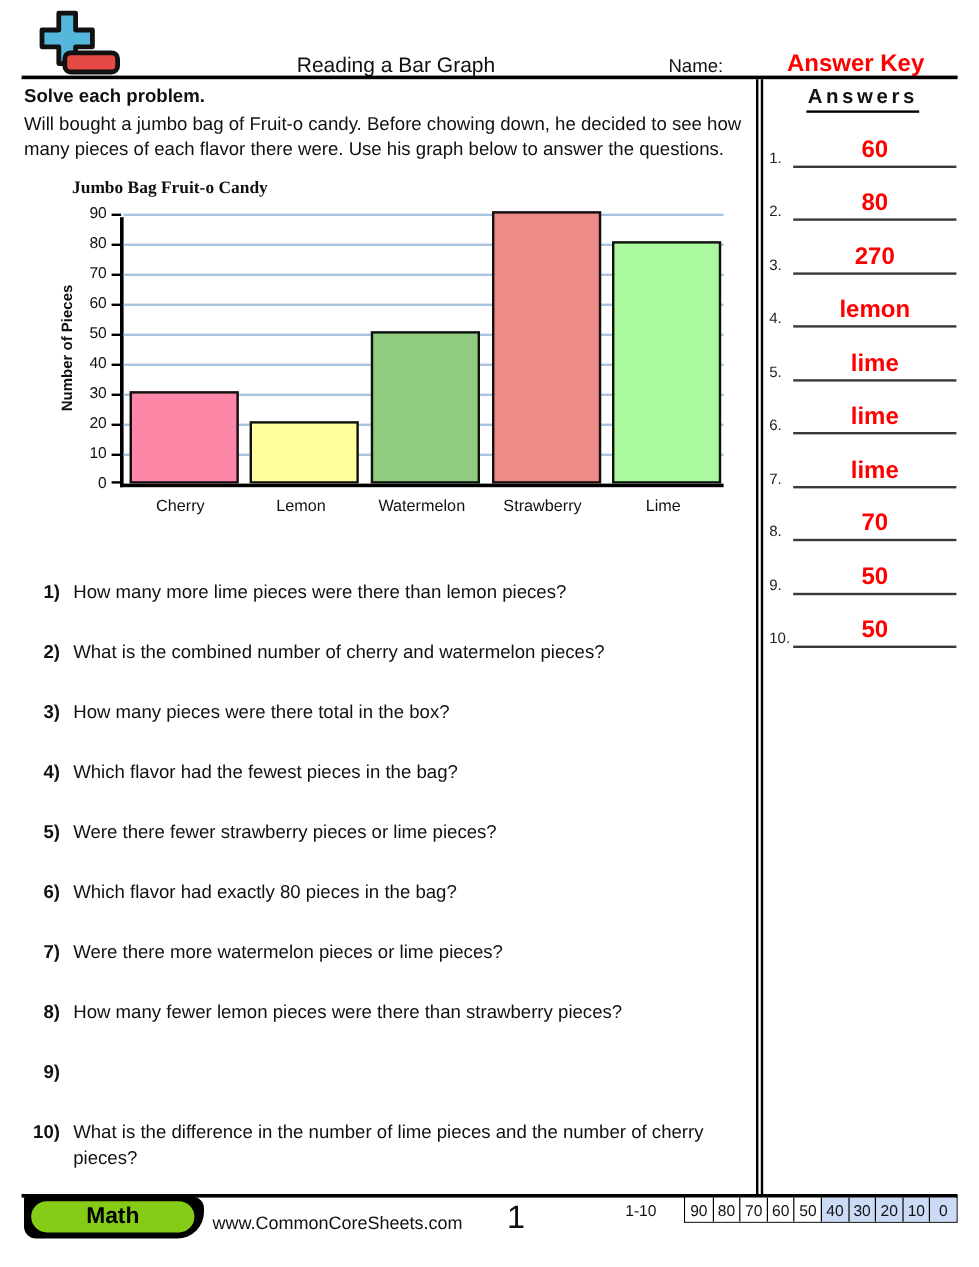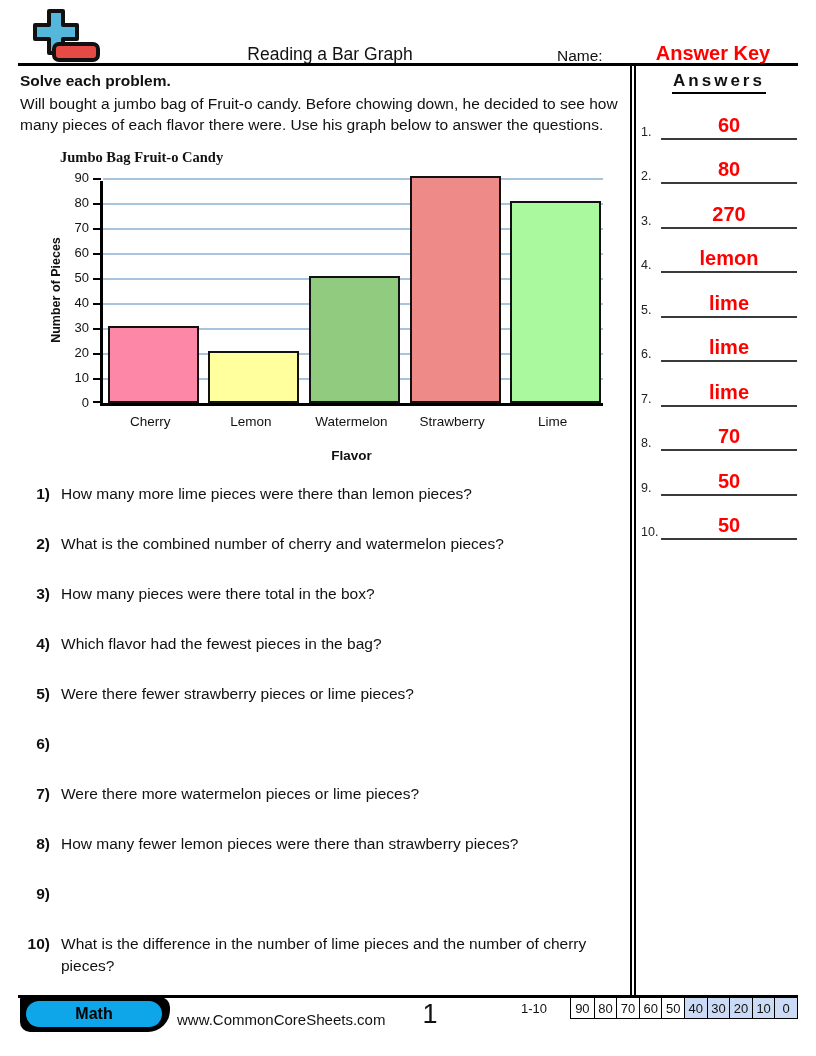--- a/index.html
+++ b/index.html
@@ -47,23 +47,23 @@
                      letter-spacing:3px; border-bottom:2px solid #000; padding:0 1px 1px; }
   .answers-list { margin-top:1px; }
   .answer-item { display:flex; align-items:flex-end; height:44.5px; }
   .answer-num { width:20px; min-width:20px; font-size:12.5px; color:#222; padding-bottom:1px; }
   .answer-line { flex:1; border-bottom:2px solid #3a3a3a; text-align:center; }
   .answer-value { font-size:20px; font-weight:bold; line-height:22px; display:inline-block; padding-bottom:2px; }
   
   .footer-rule { position:absolute; left:18px; right:18px; top:995px; height:3px; background:#000; }
   .math-badge { position:absolute; left:20px; top:997px; width:150px; height:35px; background:#000;
                 border-radius:2px 10px 22px 10px; }
-  .math-pill { position:absolute; left:6px; top:4px; right:8px; bottom:5px; background:#0ea5e9;
+  .math-pill { position:absolute; left:6px; top:4px; right:8px; bottom:5px; background:#84cc16;
                border-radius:14px; display:flex; align-items:center; justify-content:center;
-               font-size:16px; font-weight:bold; color:#000; }
+               font-size:19px; font-weight:bold; color:#000; }
   .site-url { position:absolute; left:177px; top:1011px; font-size:15px; }
   .page-number { position:absolute; left:400px; top:999px; width:60px; text-align:center; font-size:27px; }
   .score-strip { position:absolute; right:18px; top:997px; display:flex; align-items:center; }
   .score-label { font-size:13px; margin-right:23px; }
   .score-table { display:flex; border:1px solid #000; }
   .score-cell { width:22.6px; height:20px; border-left:1px solid #000; display:flex;
                 align-items:center; justify-content:center; font-size:13px; background:#fff; }
   .score-cell:first-child { border-left:none; }
 </style>
 </head>
@@ -125,21 +125,20 @@
           <div class="bar" style="left: 306.6px; width: 91px; height: 227px; background: rgb(238, 138, 136);"></div>
           <div class="bar" style="left: 407.2px; width: 91px; height: 202px; background: rgb(170, 249, 158);"></div>
         </div>
       <div class="x-labels" id="x-labels">
           <div>Cherry</div>
           <div>Lemon</div>
           <div>Watermelon</div>
           <div>Strawberry</div>
           <div>Lime</div>
         </div>
-      <div class="x-axis-title">Flavor</div>
     </div>
 
     <div class="questions" id="questions">
         <div class="q-item">
           <span class="q-num">1)</span>
           <span class="q-text">How many more lime pieces were there than lemon pieces?</span>
         </div>
         <div class="q-item">
           <span class="q-num">2)</span>
           <span class="q-text">What is the combined number of cherry and watermelon pieces?</span>
@@ -151,20 +150,21 @@
         <div class="q-item">
           <span class="q-num">4)</span>
           <span class="q-text">Which flavor had the fewest pieces in the bag?</span>
         </div>
         <div class="q-item">
           <span class="q-num">5)</span>
           <span class="q-text">Were there fewer strawberry pieces or lime pieces?</span>
         </div>
         <div class="q-item">
           <span class="q-num">6)</span>
+          <span class="q-text">Which flavor had exactly 80 pieces in the bag?</span>
         </div>
         <div class="q-item">
           <span class="q-num">7)</span>
           <span class="q-text">Were there more watermelon pieces or lime pieces?</span>
         </div>
         <div class="q-item">
           <span class="q-num">8)</span>
           <span class="q-text">How many fewer lemon pieces were there than strawberry pieces?</span>
         </div>
         <div class="q-item">

